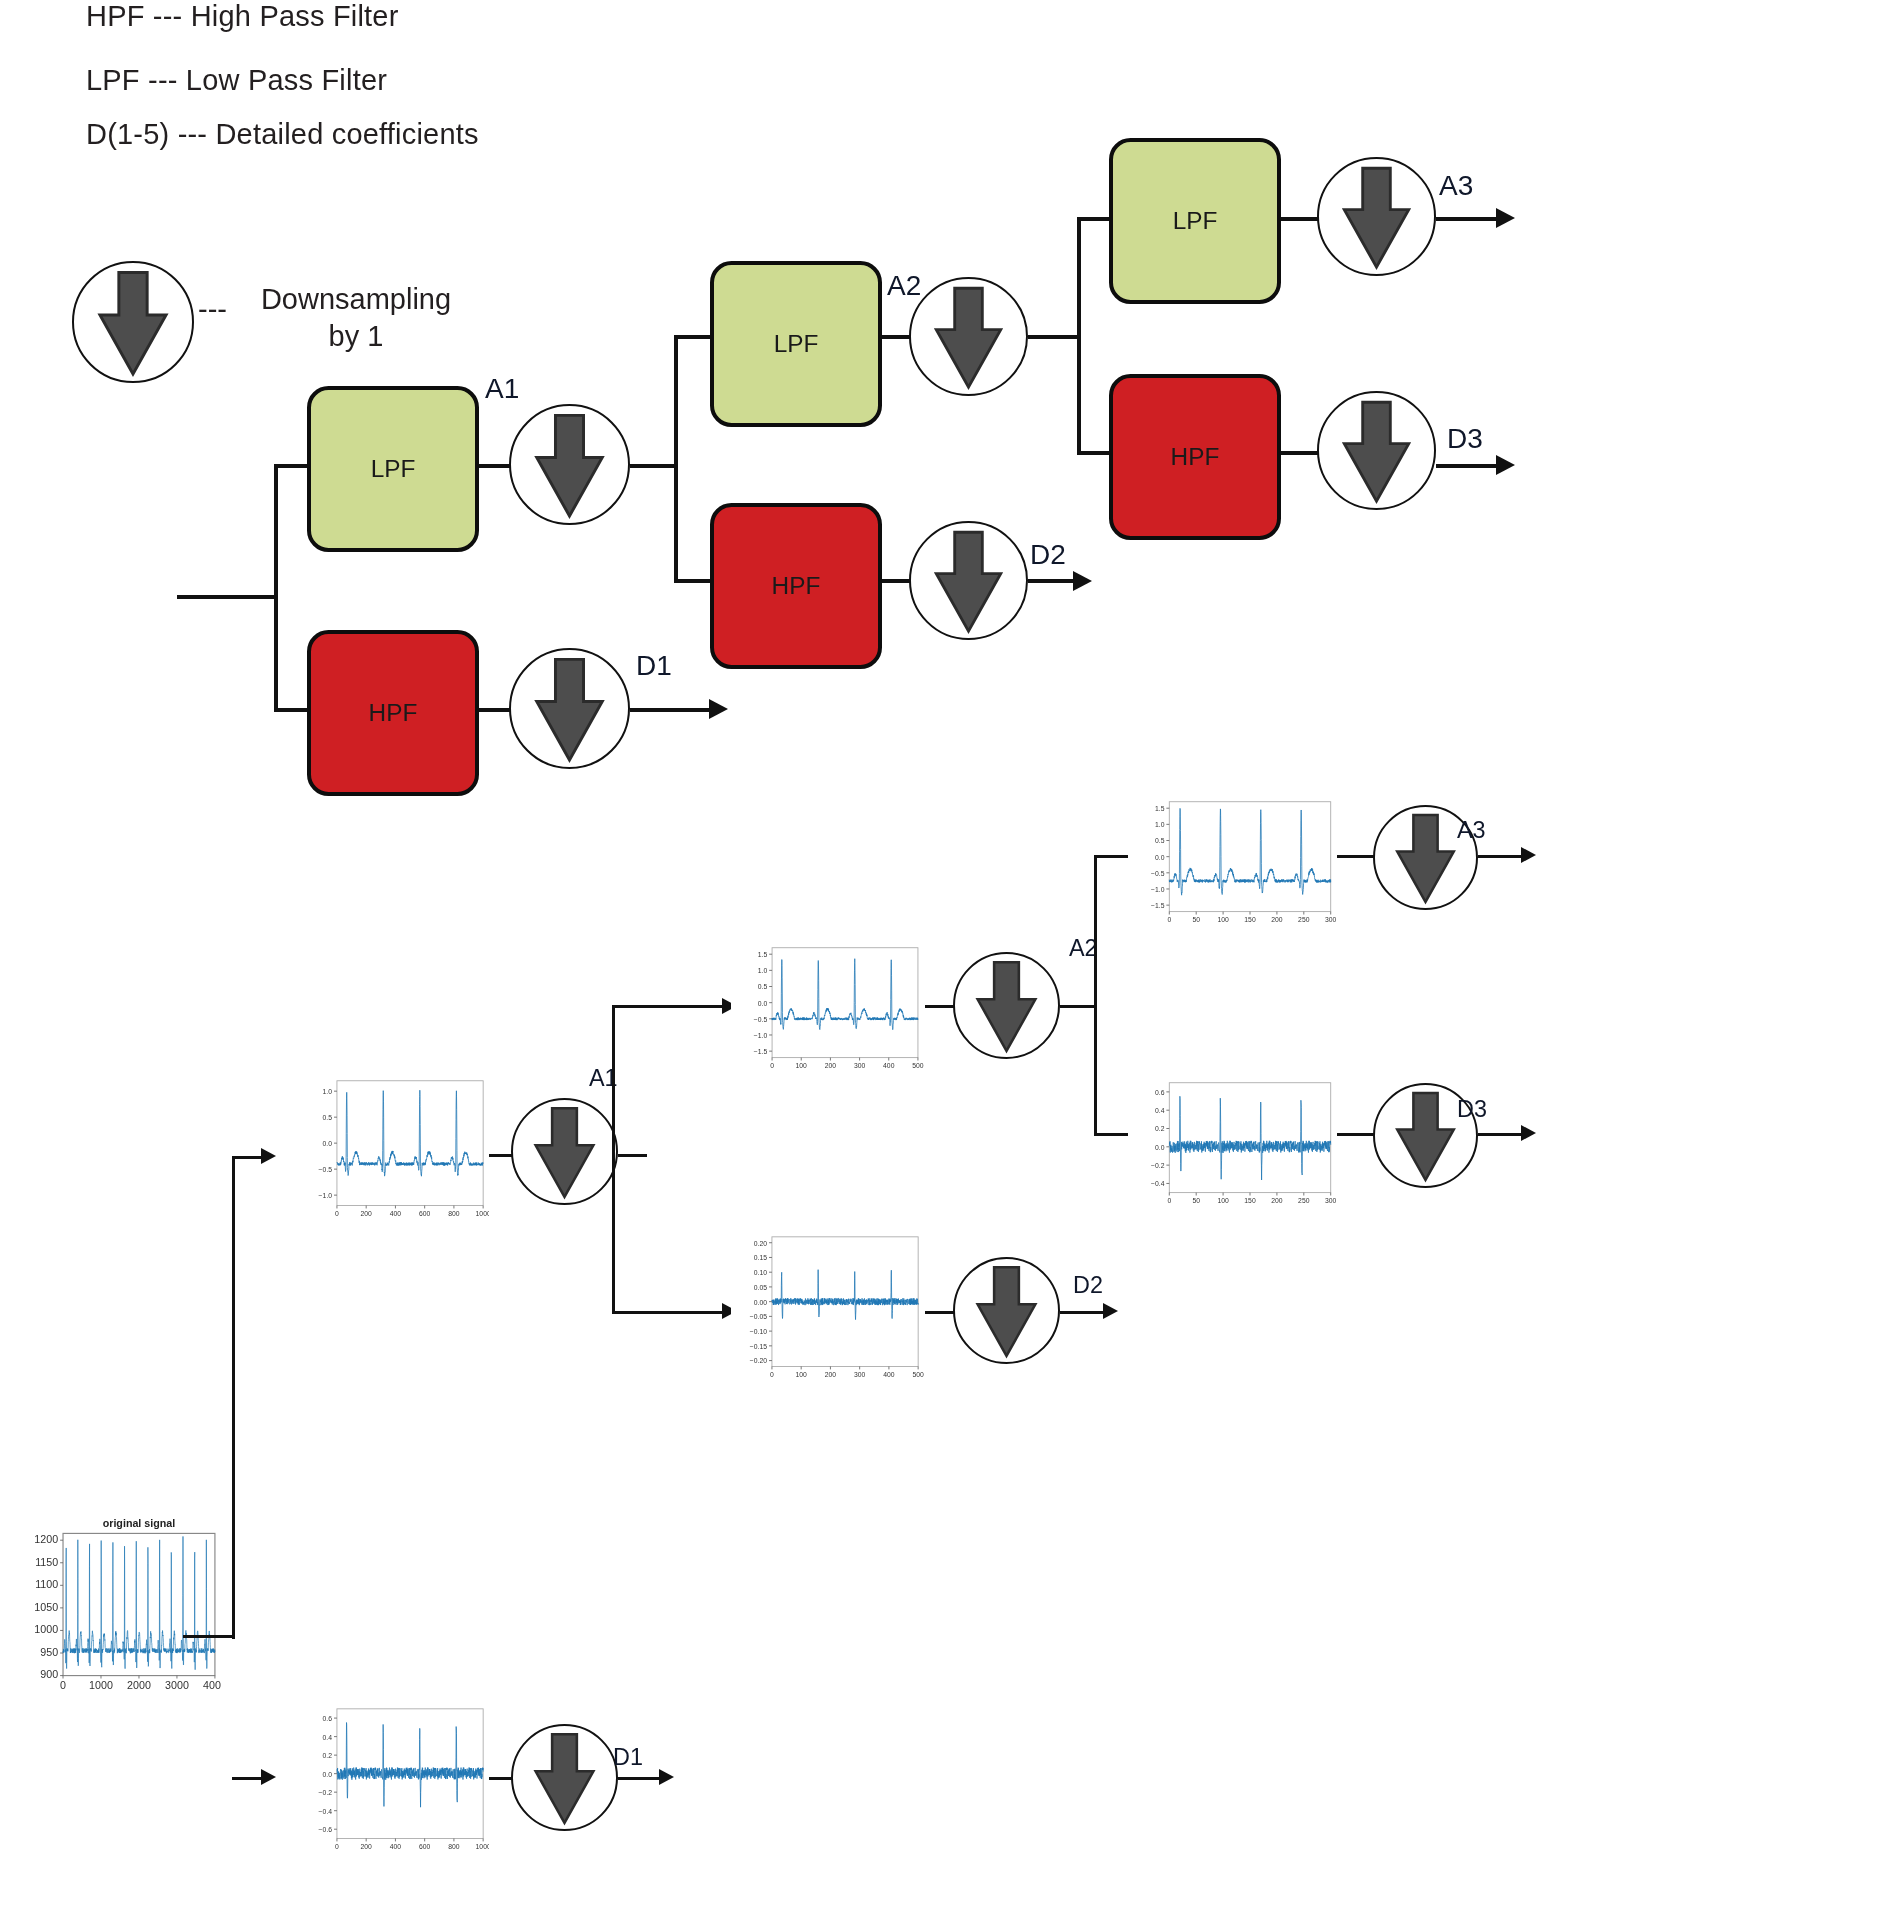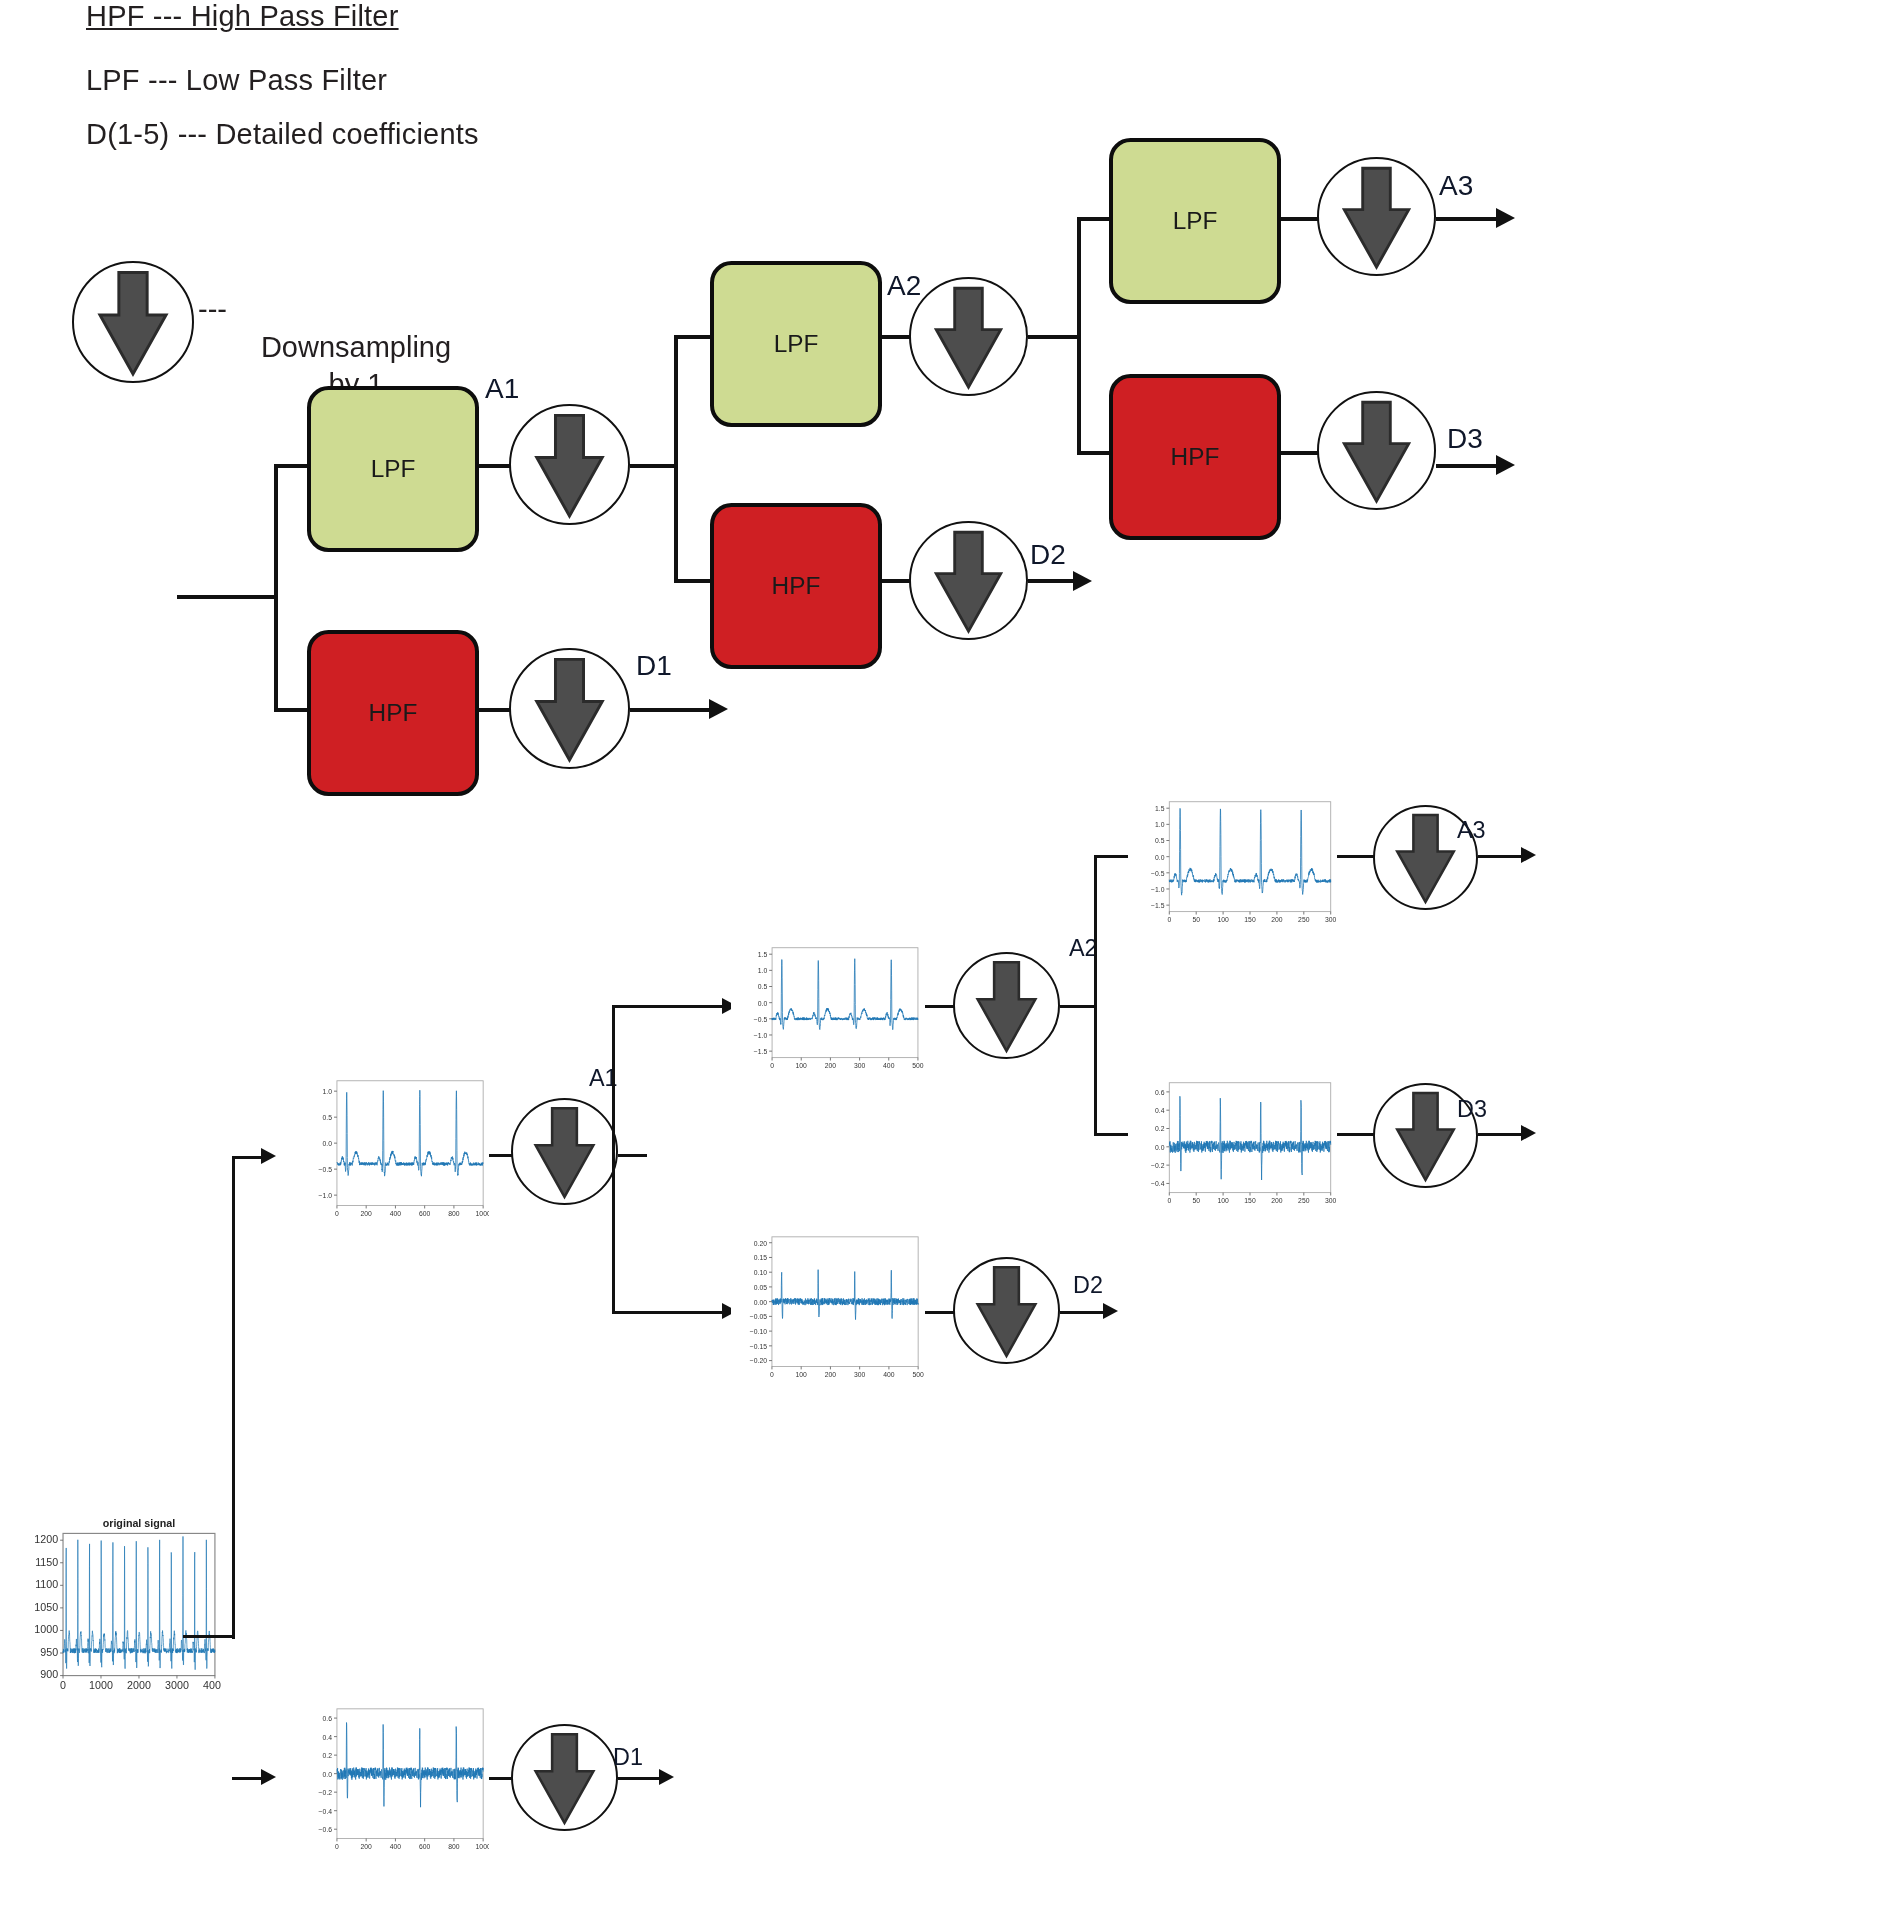--- a/index.html
+++ b/index.html
@@ -1,21 +1,21 @@
 <!DOCTYPE html>
 <html><head>
 <meta charset="utf-8">
 <style>
   html,body{margin:0;padding:0;background:#ffffff;}
   body{font-family:"Liberation Sans",sans-serif;color:#1a1a1a;}
   #stage{position:relative;width:1900px;height:1931px;background:#fff;overflow:hidden;}
 
   
   .legend-line{position:absolute;font-size:29px;letter-spacing:0.2px;color:#231f20;white-space:nowrap;}
-  .legend-ds-text{position:absolute;font-size:29px;color:#231f20;text-align:center;line-height:1.25;margin-top:48px;}
+  .legend-ds-text{position:absolute;font-size:29px;color:#231f20;text-align:center;line-height:1.25;}
   .legend-dash{position:absolute;font-size:29px;color:#231f20;}
 
   
   .fbox{position:absolute;box-sizing:border-box;border:4.9px solid #0d0d0d;border-radius:21.5px;
         display:flex;align-items:center;justify-content:center;font-size:24.4px;color:#1a1a1a;}
   .fbox.lpf{background:#cedb92;}
   .fbox.hpf{background:#cf1f23;}
   .sbox{position:absolute;box-sizing:border-box;border:2.9px solid #5b8cc4;border-radius:17.6px;
         background:#dbe8f7;display:flex;align-items:center;justify-content:center;font-size:24.4px;color:#1a1a1a;}
 
@@ -36,21 +36,21 @@
 
   
   .plot{position:absolute;background:#fff;}
   .plot svg{display:block;}
 </style>
 </head>
 <body>
 
 <div id="stage">
 
-  <div class="legend-line" style="left:86px;top:0px;text-decoration:underline;">HPF --- High Pass Filter</div>
+  <div class="legend-line" style="left:86px;top:0px;">HPF --- High Pass Filter</div>
   <div class="legend-line" style="left:86px;top:64px;">LPF --- Low Pass Filter</div>
   <div class="legend-line" style="left:86px;top:118px;">D(1-5) --- Detailed coefficients</div>
 
   <div class="ds" style="left:72px;top:261px;width:122px;height:122px;">
     <svg viewBox="0 0 100 100" preserveAspectRatio="none" aria-hidden="true">
       <polygon points="38,8 62,8 62,44 78,44 50,94 22,44 38,44" fill="#4d4d4d" stroke="#2b2b2b" stroke-width="2.5"></polygon>
     </svg>
   </div>
   <div class="legend-dash" style="left:198px;top:293px;">---</div>
   <div class="legend-ds-text" style="left:234px;top:281px;width:244px;">Downsampling</div>

